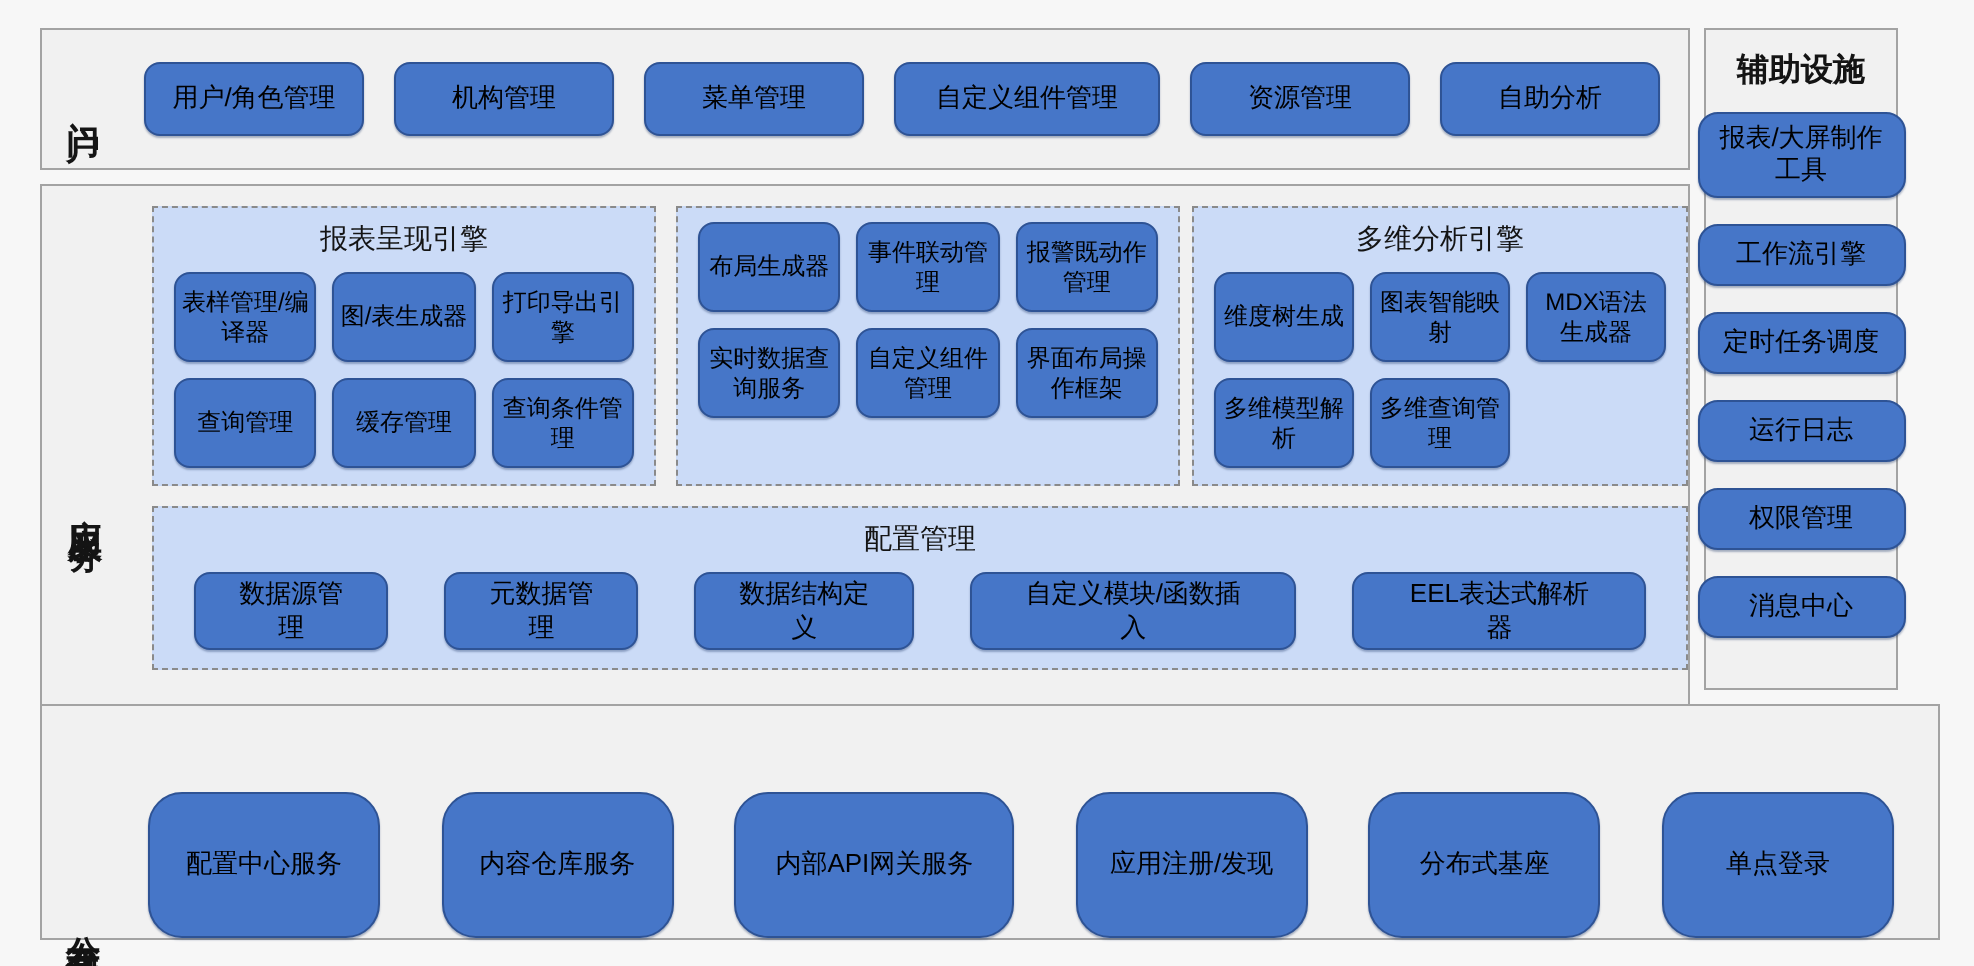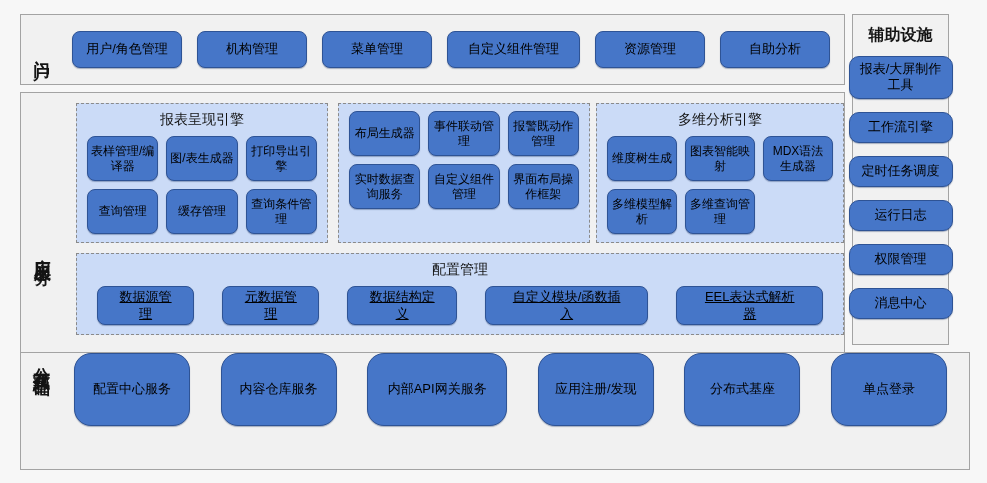--- a/index.html
+++ b/index.html
@@ -33,26 +33,26 @@
   #app .vlabel{position:absolute;left:13px;top:50%;transform:translateY(-50%);}
   .group{position:absolute;background:#cbdbf7;border:1.6px dashed #8a8a8a;box-sizing:border-box;}
   .group-title{text-align:center;font-size:14px;color:#141414;padding-top:7px;}
   #eng1{left:55px;top:10px;width:252px;height:140px;}
   #eng2{left:317px;top:10px;width:252px;height:140px;}
   #eng3{left:575px;top:10px;width:248px;height:140px;}
   .group-grid{display:grid;grid-template-columns:repeat(3,1fr);gap:8px;padding:7px 10px 10px;}
   .group-grid .btn{height:45px;font-size:12px;padding:1px 3px;}
 
   #config{left:55px;top:160px;width:768px;height:82px;}
-  .config-row{display:flex;justify-content:center;align-items:flex-end;gap:28px;padding:7px 20px 0;text-decoration:underline;}
+  .config-row{display:flex;justify-content:center;align-items:flex-end;gap:28px;padding:7px 20px 0;}
   .config-row .btn{height:39px;padding:0 17px;}
   .config-row .btn.cwide{padding:0 24px;}
 
   
-  #infra{left:20px;top:352px;width:950px;height:118px;display:flex;align-items:flex-start;padding:0 10px 0 12px;}
+  #infra{left:20px;top:352px;width:950px;height:118px;display:flex;align-items:flex-end;padding:0 10px 0 12px;}
   #infra .row{flex:1;display:flex;justify-content:space-between;align-items:center;margin:0 12px 0 24px;}
   #infra .btn{width:116px;height:73px;border-radius:17px;font-size:13px;}
   #infra .btn.iwide{width:140px;}
 </style>
 </head>
 <body>
 
 <div class="canvas">
 
   <div class="section" id="portal">

